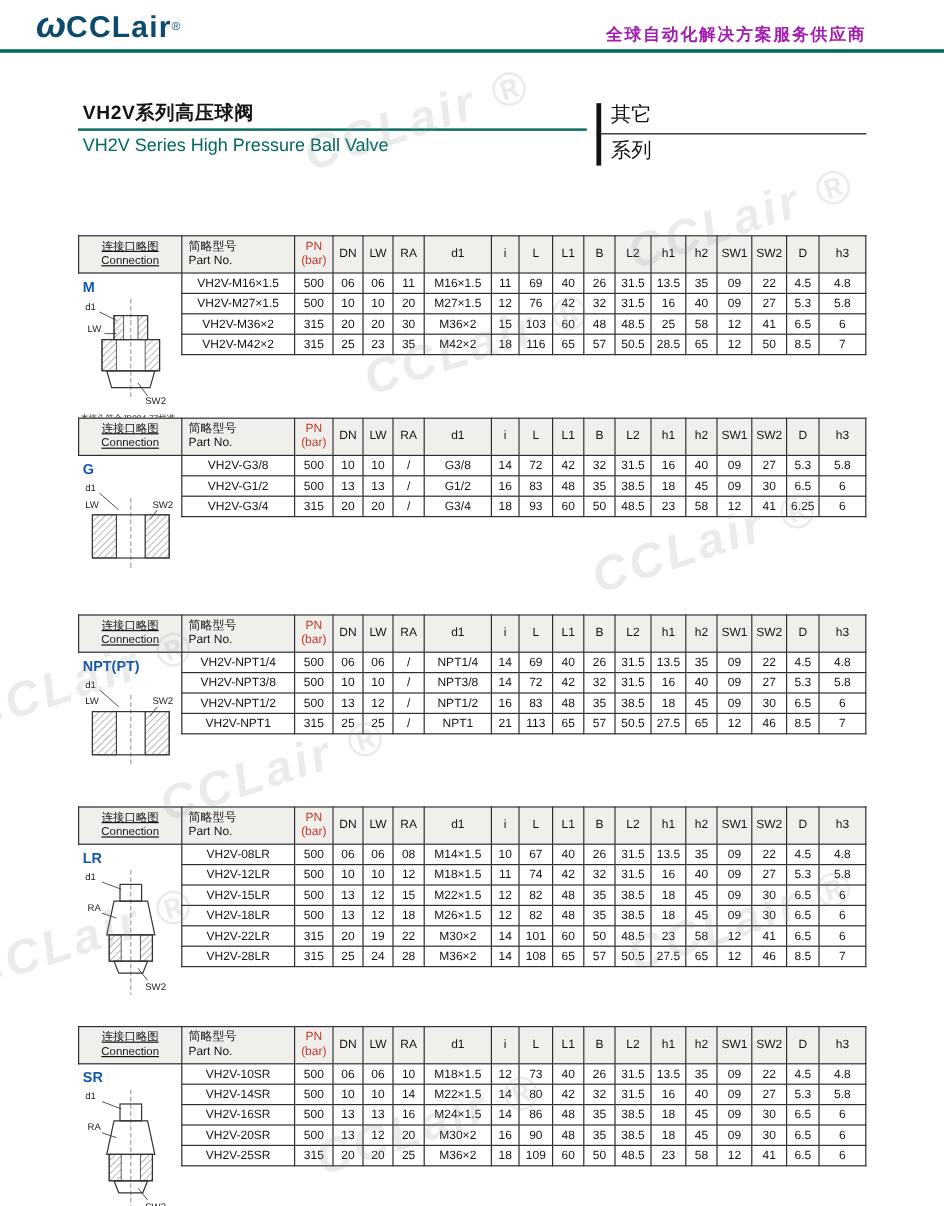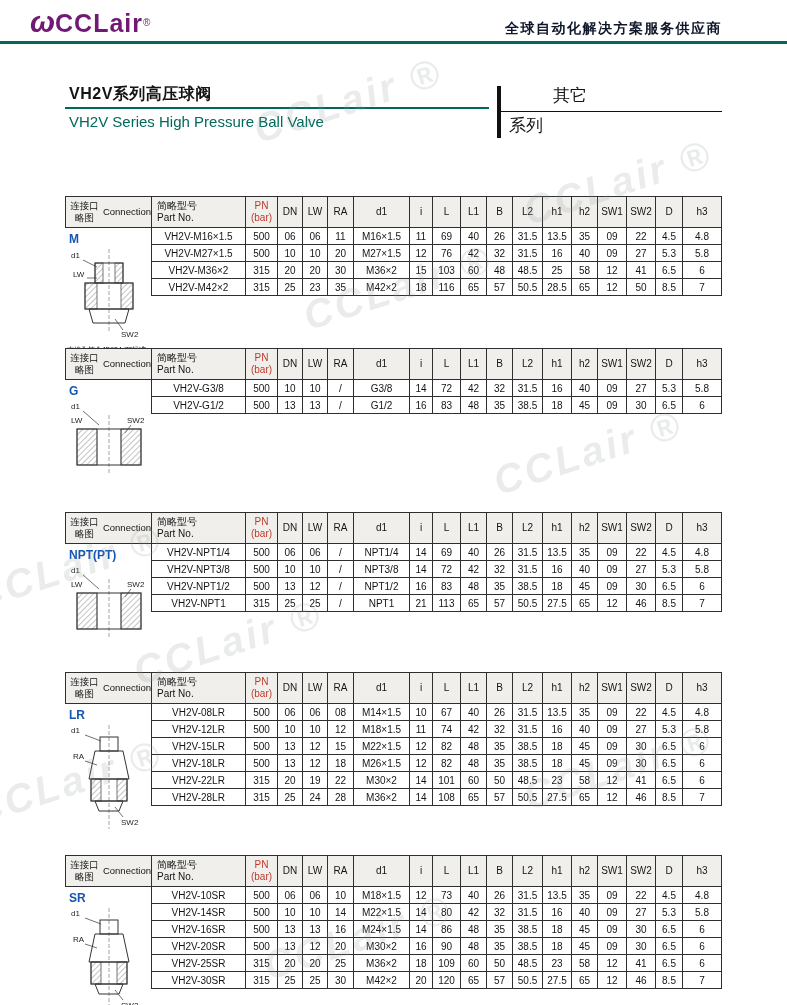--- a/index.html
+++ b/index.html
@@ -3,51 +3,51 @@
 <meta charset="utf-8">
 <style>
   html,body { margin:0; padding:0; background:#e8e8e8; }
   .page {
     position:relative; width:787px; height:1005px; margin:0 auto;
     background:#ffffff; overflow:hidden;
     font-family:"Liberation Sans", sans-serif; color:#141414;
   }
 
   
-  .logo { position:absolute; left:30px; top:5px; color:#701a75; z-index:2; }
+  .logo { position:absolute; left:30px; top:5px; color:#0c4a6e; z-index:2; }
   .logo-omega { font-size:30px; font-weight:bold; font-style:italic; }
   .logo-text  { font-size:25px; font-weight:bold; letter-spacing:1px; }
   .logo-reg   { font-size:10px; vertical-align:super; }
   .tagline {
     position:absolute; right:65px; top:20px; z-index:2;
-    color:#0f172a; font-size:14px; font-weight:bold; letter-spacing:1.5px;
+    color:#a21caf; font-size:14px; font-weight:bold; letter-spacing:1.5px;
   }
   .header-rule { position:absolute; left:0; top:41px; width:787px; height:3px; background:#00695c; z-index:2; }
 
   
   .title-zh { position:absolute; left:69px; top:84px; font-size:16px; font-weight:bold; letter-spacing:0.5px; z-index:2; }
   .title-underline { position:absolute; left:65px; top:107px; width:424px; height:2px; background:#00695c; z-index:2; }
   .title-en { position:absolute; left:69px; top:113px; font-size:15px; color:#00695c; z-index:2; }
 
   .side-bar  { position:absolute; left:497px; top:86px; width:4px; height:52px; background:#111; z-index:2; }
-  .side-zh1  { position:absolute; left:509px; top:84px; font-size:17px; z-index:2;margin-left:44px; }
+  .side-zh1  { position:absolute; left:509px; top:84px; font-size:17px; z-index:2; }
   .side-rule { position:absolute; left:497px; top:111px; width:225px; height:1px; background:#111; z-index:2; }
   .side-zh2  { position:absolute; left:509px; top:114px; font-size:17px; z-index:2; }
 
   .section-heading { position:absolute; left:69px; top:148px; font-size:13.5px; font-weight:bold; z-index:2; }
 
   
   .sec { position:absolute; left:65px; width:657px; display:flex; align-items:flex-start; z-index:2; }
   .sec-1 { top:196px; } .sec-2 { top:348px; } .sec-3 { top:512px; } .sec-4 { top:672px; } .sec-5 { top:855px; }
 
   .conn-col { flex:0 0 86px; width:86px; }
   .conn-header {
     box-sizing:border-box; height:32px; border:1px solid #2f2f2f; border-right:none;
-    background:#f0efec; display:flex; flex-direction:row; align-items:center; justify-content:center;
-    font-size:9.5px; line-height:1.25; text-align:center;
+    background:#f0efec; display:flex; flex-direction:column; align-items:center; justify-content:center;
+    font-size:9.5px; line-height:1.25; text-align:center;text-decoration:underline;
   }
   .conn-body { padding:3px 0 0 2px; }
   .sec-label { color:#1556b0; font-weight:bold; font-size:12px; margin:1px 0 1px 2px; }
 
   .diag { display:block; }
   .dt { font-size:8px; fill:#222; font-family:"Liberation Sans",sans-serif; }
   .hx { fill:url(#hatchp); stroke:#555; stroke-width:0.8; }
   .outline { fill:none; stroke:#333; stroke-width:1; }
   .dl { stroke:#333; stroke-width:0.7; }
   .cl { stroke:#666; stroke-width:0.6; stroke-dasharray:4 2; }
@@ -340,20 +340,39 @@
             <td>48</td>
             <td>35</td>
             <td>38.5</td>
             <td>18</td>
             <td>45</td>
             <td>09</td>
             <td>30</td>
             <td>6.5</td>
             <td>6</td>
           </tr>
+          <tr>
+            <td>VH2V-G3/4</td>
+            <td>315</td>
+            <td>20</td>
+            <td>20</td>
+            <td>/</td>
+            <td>G3/4</td>
+            <td>18</td>
+            <td>93</td>
+            <td>60</td>
+            <td>50</td>
+            <td>48.5</td>
+            <td>23</td>
+            <td>58</td>
+            <td>12</td>
+            <td>41</td>
+            <td>6.25</td>
+            <td>6</td>
+          </tr>
         </tbody>
     </table>
   </div>
 
   <div class="sec sec-3">
     <div class="conn-col">
       <div class="conn-header">
         <span>连接口略图</span>
         <span>Connection</span>
       </div>
@@ -779,36 +798,17 @@
             <td>60</td>
             <td>50</td>
             <td>48.5</td>
             <td>23</td>
             <td>58</td>
             <td>12</td>
             <td>41</td>
             <td>6.5</td>
             <td>6</td>
           </tr>
-          <tr>
-            <td>VH2V-30SR</td>
-            <td>315</td>
-            <td>25</td>
-            <td>25</td>
-            <td>30</td>
-            <td>M42×2</td>
-            <td>20</td>
-            <td>120</td>
-            <td>65</td>
-            <td>57</td>
-            <td>50.5</td>
-            <td>27.5</td>
-            <td>65</td>
-            <td>12</td>
-            <td>46</td>
-            <td>8.5</td>
-            <td>7</td>
-          </tr>
         </tbody>
     </table>
   </div>
 
 </div>
 
 </body></html>

